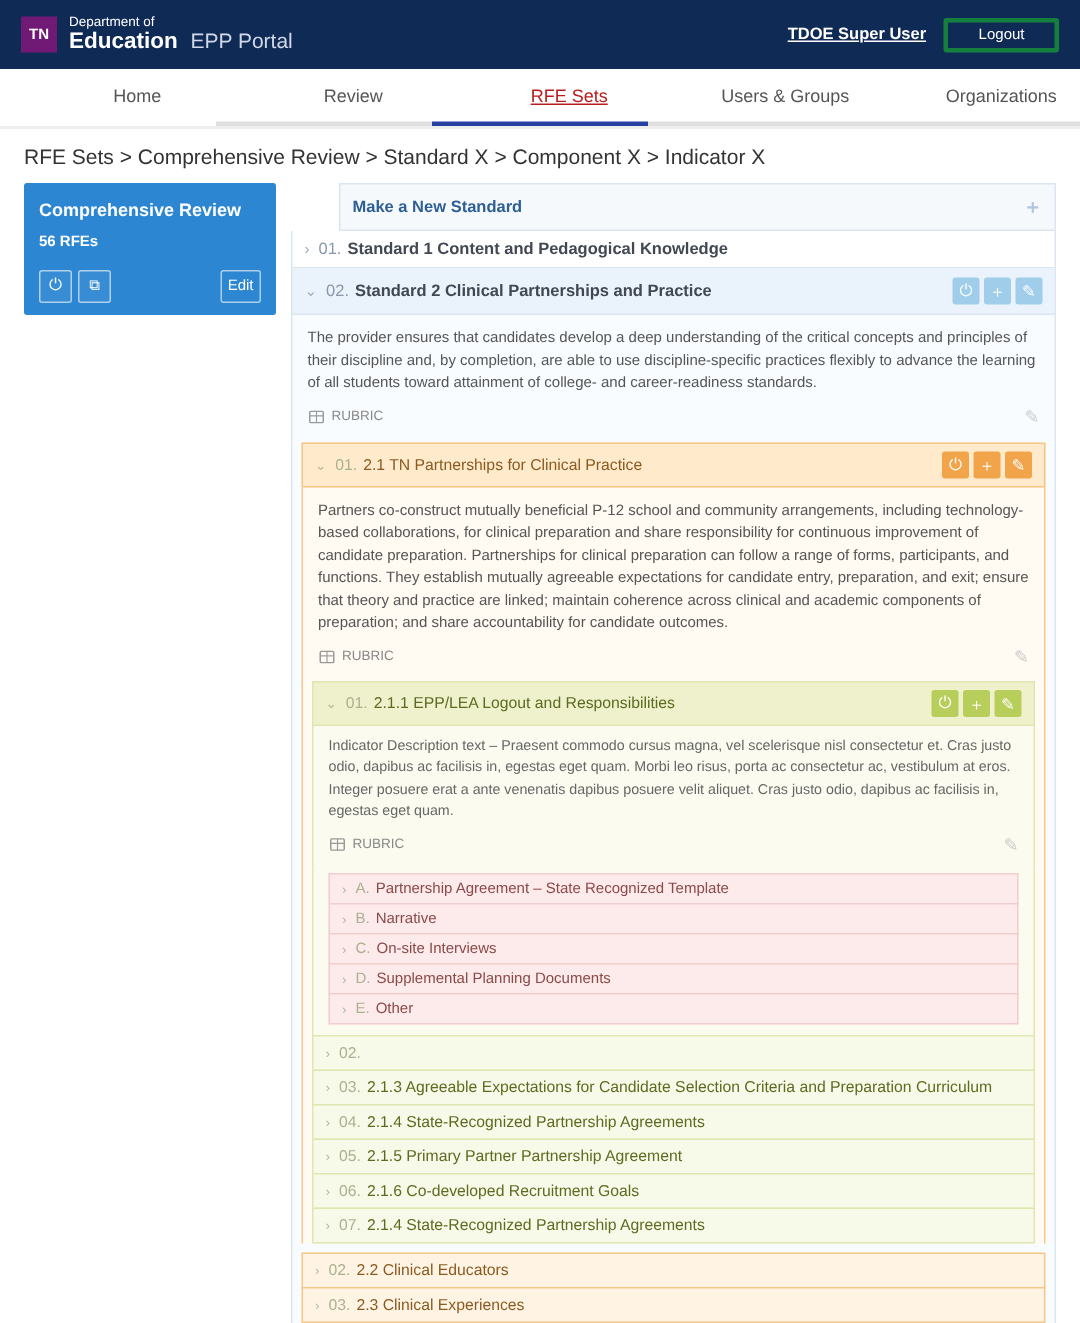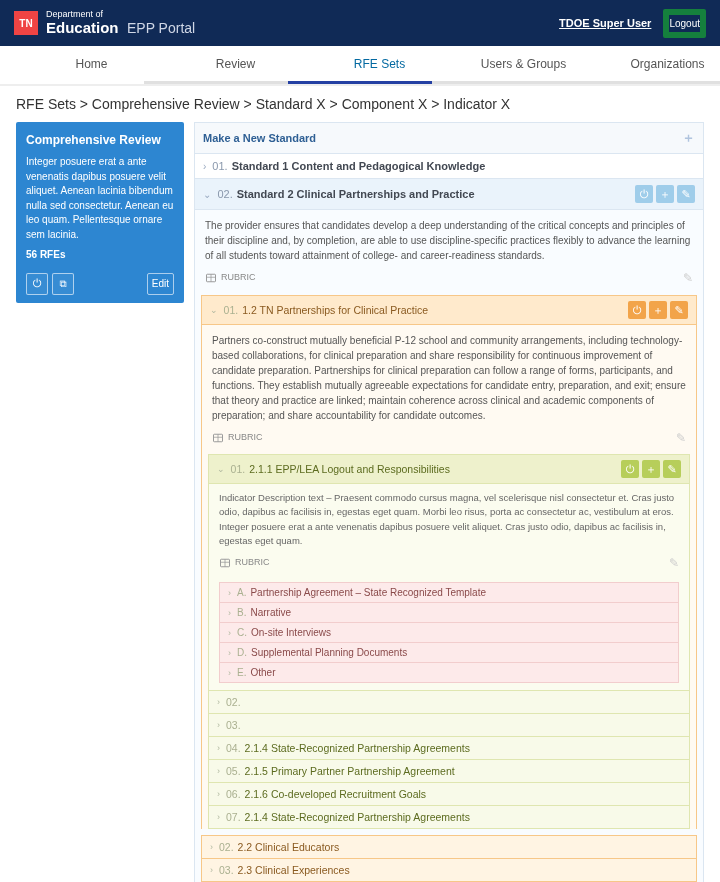--- a/index.html
+++ b/index.html
@@ -1,40 +1,40 @@
 <!DOCTYPE html>
 <html><head>
 <meta charset="utf-8">
 <style>
   * { box-sizing: border-box; margin: 0; padding: 0; }
   body { font-family: "Helvetica Neue", Arial, sans-serif; color:#333; background:#fff; width:720px; }
   .topbar { background:#102a56; color:#fff; display:flex; align-items:center; height:46px; padding:0 14px; }
-  .tnbox { background:#ef4444; width:24px; height:24px; display:flex; align-items:center; justify-content:center; font-size:10px; font-weight:700; }
+  .tnbox { background:#701a75; width:24px; height:24px; display:flex; align-items:center; justify-content:center; font-size:10px; font-weight:700; }
   .brand { display:flex; align-items:baseline; gap:6px; margin-left:8px; }
   .dept { font-size:9px; display:block; line-height:1; }
   .edu { font-size:15px; font-weight:700; }
   .portal { font-size:14px; font-weight:400; margin-left:4px; color:#d0d7e6; }
   .tright { margin-left:auto; display:flex; align-items:center; gap:12px; }
   .superuser { font-size:11px; font-weight:700; text-decoration:underline; }
-  .logoutbtn { border:6px solid #15803d; background:transparent; color:#fff; font-size:10px; padding:3px 0; border-radius:2px; cursor:pointer; }
+  .logoutbtn { border:3px solid #15803d; background:transparent; color:#fff; font-size:10px; padding:3px 20px; border-radius:2px; cursor:pointer; }
   .tabs { display:flex; height:40px; border-bottom:2px solid #eee; }
   .tab { flex:1; display:flex; align-items:center; justify-content:center; font-size:12px; color:#555; border-bottom:3px solid #e0e0e0; cursor:pointer;padding-left:39px; }
-  .tab.active { color:#0369a1; border-bottom-color:#2440a3; font-weight:500; }
+  .tab.active { color:#b91c1c; border-bottom-color:#2440a3; font-weight:500;text-decoration:underline; }
   .tab.home { border-bottom-color:transparent; }
   .breadcrumb { font-size:14px; color:#333; padding:10px 16px; }
   .mainwrap { display:flex; gap:10px; padding:0 16px 16px; align-items:flex-start; }
   .side { width:168px; }
   .sidecard { background:#2d86d1; color:#fff; border-radius:2px; padding:10px 10px 8px; font-size:10px; line-height:1.45; position:relative; }
   .sidecard h3 { font-size:12px; font-weight:700; margin-bottom:6px; }
   .rfes { font-weight:700; margin-top:6px; display:block; }
   .sidectrls { display:flex; gap:4px; margin-top:10px; }
   .iconbtn { width:22px; height:22px; border:1px solid rgba(255,255,255,.6); border-radius:2px; display:flex; align-items:center; justify-content:center; font-size:11px; cursor:pointer; background:rgba(255,255,255,.05); }
   .editbtn { margin-left:auto; border:1px solid rgba(255,255,255,.6); background:transparent; color:#fff; font-size:10px; padding:2px 4px; border-radius:2px; cursor:pointer; }
   .content { flex:1; }
-  .make { background:#f6f9fc; border:1px solid #dbe6f1; padding:6px 8px; font-size:11px; font-weight:600; color:#2e5f94; display:flex; align-items:center; }
+  .make { background:#f6f9fc; border:1px solid #dbe6f1; padding:6px 8px; font-size:11px; font-weight:600; color:#2e5f94; display:flex; align-items:center;margin-left:32px; }
   .plusr { margin-left:auto; color:#b0c4de; font-size:13px; }
   .row { border:1px solid #dbe6f1; border-top:none; padding:6px 8px; font-size:11px; color:#333; display:flex; align-items:center; }
   .row .chev { color:#9aaac0; margin-right:6px; font-size:10px; }
   .row .num { color:#8a98ac; margin-right:4px; }
   .row .ttl { font-weight:700; color:#424852; }
   .row.open { background:#eaf3fb; }
   .desc { background:#f9fcff; border-left:1px solid #dbe6f1; border-right:1px solid #dbe6f1; padding:8px 10px; font-size:10px; line-height:1.5; color:#555; }
   .rubric { display:flex; align-items:center; gap:4px; margin-top:6px; font-size:9px; color:#888; }
   .rubric .pencil { margin-left:auto; color:#ccc; font-size:12px; cursor:pointer; }
   .actionbtns { margin-left:auto; display:flex; gap:3px; }
@@ -81,21 +81,20 @@
   <div class="tab">Users &amp; Groups</div>
   <div class="tab">Organizations</div>
 </div>
 
 <div class="breadcrumb">RFE Sets &gt; Comprehensive Review &gt; Standard X &gt; Component X &gt; Indicator X</div>
 
 <div class="mainwrap">
   <div class="side">
     <div class="sidecard">
       <h3>Comprehensive Review</h3>
-      <div>Integer posuere erat a ante venenatis dapibus posuere velit aliquet. Aenean lacinia bibendum nulla sed consectetur. Aenean eu leo quam. Pellentesque ornare sem lacinia.</div>
       <span class="rfes">56 RFEs</span>
       <div class="sidectrls">
         <div class="iconbtn">⏻</div>
         <div class="iconbtn copyicon">⧉</div>
         <button class="editbtn">Edit</button>
       </div>
     </div>
   </div>
 
   <div class="content">
@@ -131,21 +130,21 @@
           </svg>
         <span>RUBRIC</span>
         <span class="pencil">✎</span>
       </div>
     </div>
 
     <div style="padding:0 6px; background:#f9fcff; border-left:1px solid #dbe6f1; border-right:1px solid #dbe6f1;">
       <div class="orangerow sechead">
         <span class="chev">⌄</span>
         <span class="num2">01.</span>
-        <span>1.2 TN Partnerships for Clinical Practice</span>
+        <span>2.1 TN Partnerships for Clinical Practice</span>
         <div class="actionbtns">
           <div class="ab orange">⏻</div>
           <div class="ab orange">＋</div>
           <div class="ab orange">✎</div>
         </div>
       </div>
       <div class="desc" style="background:#fffaf2; border-color:#f7c788;">
         <span>Partners co-construct mutually beneficial P-12 school and community arrangements, including technology-based collaborations, for clinical preparation and share responsibility for continuous improvement of candidate preparation. Partnerships for clinical preparation can follow a range of forms, participants, and functions. They establish mutually agreeable expectations for candidate entry, preparation, and exit; ensure that theory and practice are linked; maintain coherence across clinical and academic components of preparation; and share accountability for candidate outcomes.</span>
         <div class="rubric">
           <svg class="iconsvg" viewBox="0 0 16 16">
@@ -209,20 +208,21 @@
             </div>
         </div>
 
         <div class="greenrow light">
             <span class="chev">›</span>
             <span class="num2">02.</span>
           </div>
         <div class="greenrow light">
             <span class="chev">›</span>
             <span class="num2">03.</span>
+            <span>2.1.3 Agreeable Expectations for Candidate Selection Criteria and Preparation Curriculum</span>
           </div>
         <div class="greenrow light">
             <span class="chev">›</span>
             <span class="num2">04.</span>
             <span>2.1.4 State-Recognized Partnership Agreements</span>
           </div>
         <div class="greenrow light">
             <span class="chev">›</span>
             <span class="num2">05.</span>
             <span>2.1.5 Primary Partner Partnership Agreement</span>

